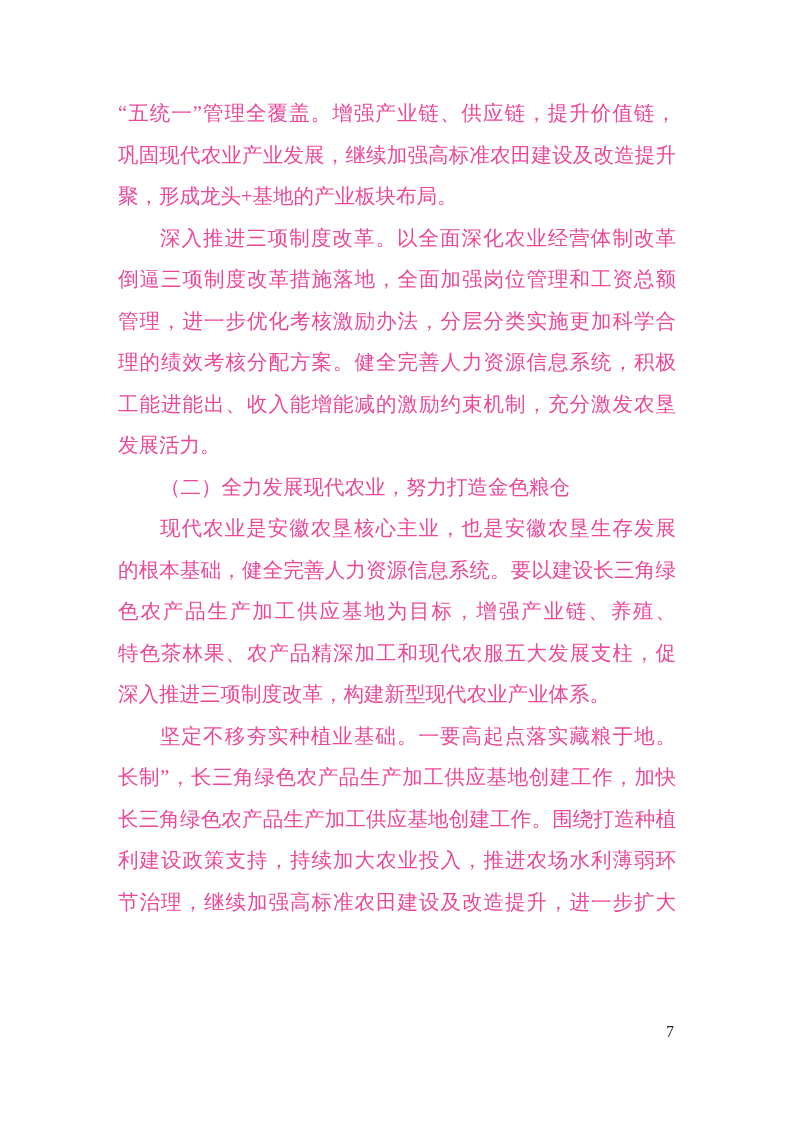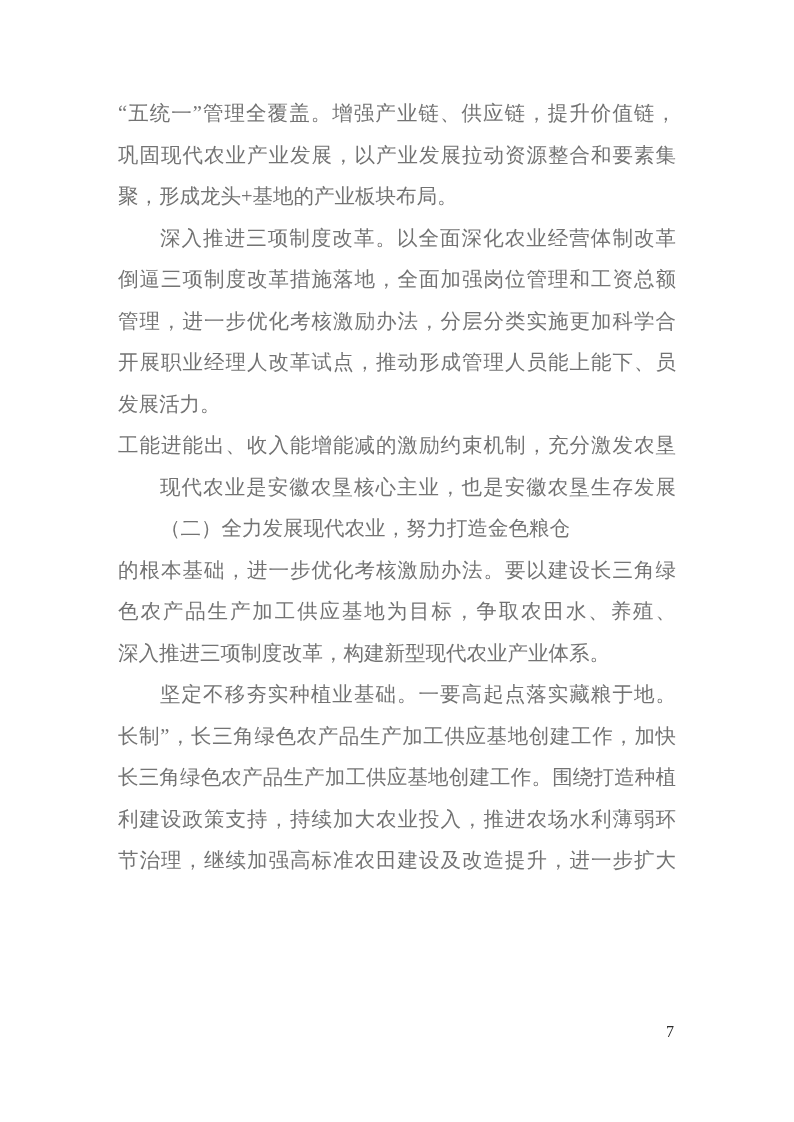--- a/index.html
+++ b/index.html
@@ -13,21 +13,21 @@
     height: 1122px;
     background: #ffffff;
     overflow: hidden;
     font-family: "Liberation Serif", "DejaVu Serif", serif;
   }
   .text-block {
     position: absolute;
     left: 118px;
     top: 93px;
     width: 558px;
-    color: #737373;
+    color: #ec4899;
   }
   .line {
     height: 41.5px;
     line-height: 41.5px;
     font-size: 20.5px;
     text-align: justify;
     text-align-last: justify;
     letter-spacing: 0;
     white-space: nowrap;
   }
@@ -53,32 +53,33 @@
     color: #2a2a2a;
     font-family: "Liberation Serif", "DejaVu Serif", serif;
   }
 </style>
 </head>
 <body>
 
 <div class="page">
   <div class="text-block">
       <div class="line">“五统一”管理全覆盖。增强产业链、供应链，提升价值链，</div>
-      <div class="line">巩固现代农业产业发展，以产业发展拉动资源整合和要素集</div>
+      <div class="line">巩固现代农业产业发展，继续加强高标准农田建设及改造提升</div>
       <div class="line no-justify">聚，形成龙头+基地的产业板块布局。</div>
       <div class="line indent">深入推进三项制度改革。以全面深化农业经营体制改革</div>
       <div class="line">倒逼三项制度改革措施落地，全面加强岗位管理和工资总额</div>
       <div class="line">管理，进一步优化考核激励办法，分层分类实施更加科学合</div>
-      <div class="line">开展职业经理人改革试点，推动形成管理人员能上能下、员</div>
+      <div class="line">理的绩效考核分配方案。健全完善人力资源信息系统，积极</div>
+      <div class="line">工能进能出、收入能增能减的激励约束机制，充分激发农垦</div>
       <div class="line no-justify">发展活力。</div>
-      <div class="line">工能进能出、收入能增能减的激励约束机制，充分激发农垦</div>
+      <div class="line no-justify indent">（二）全力发展现代农业，努力打造金色粮仓</div>
       <div class="line indent">现代农业是安徽农垦核心主业，也是安徽农垦生存发展</div>
-      <div class="line no-justify indent">（二）全力发展现代农业，努力打造金色粮仓</div>
-      <div class="line">的根本基础，进一步优化考核激励办法。要以建设长三角绿</div>
-      <div class="line">色农产品生产加工供应基地为目标，争取农田水、养殖、</div>
+      <div class="line">的根本基础，健全完善人力资源信息系统。要以建设长三角绿</div>
+      <div class="line">色农产品生产加工供应基地为目标，增强产业链、养殖、</div>
+      <div class="line">特色茶林果、农产品精深加工和现代农服五大发展支柱，促</div>
       <div class="line no-justify">深入推进三项制度改革，构建新型现代农业产业体系。</div>
       <div class="line indent">坚定不移夯实种植业基础。一要高起点落实藏粮于地。</div>
       <div class="line">长制”，长三角绿色农产品生产加工供应基地创建工作，加快</div>
       <div class="line">长三角绿色农产品生产加工供应基地创建工作。围绕打造种植</div>
       <div class="line">利建设政策支持，持续加大农业投入，推进农场水利薄弱环</div>
       <div class="line">节治理，继续加强高标准农田建设及改造提升，进一步扩大</div>
     </div>
   <div class="footer">
     <span class="page-number">7</span>
   </div>

